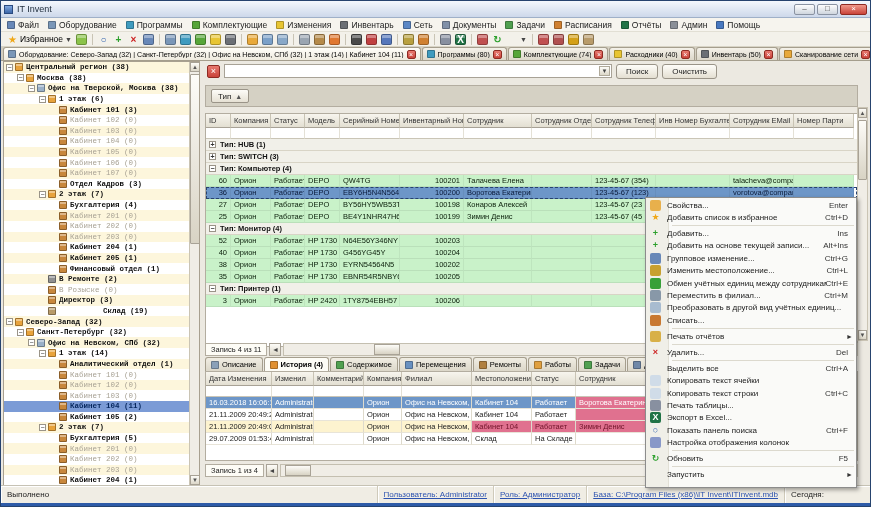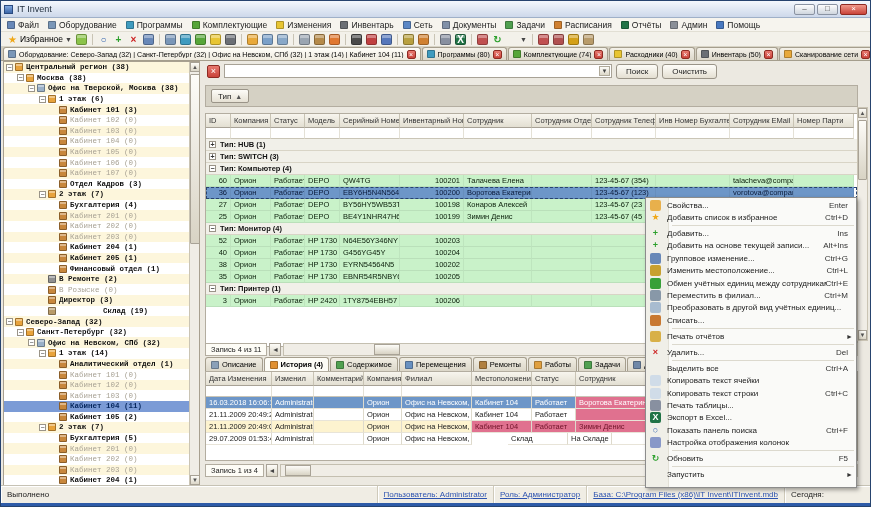--- a/index.html
+++ b/index.html
@@ -840,21 +840,21 @@
           <span class="td pink" style="width: 60px;">Кабинет 104</span>
           <span class="td pink" style="width: 44px;">Работает</span>
           <span class="td pink" style="width: 88px;">Зимин Денис</span>
         </div>
         <div class="row">
           <span class="td" style="width: 66px;">29.07.2009 01:53:43</span>
           <span class="td" style="width: 42px;">Administrator</span>
           <span class="td" style="width: 50px;"></span>
           <span class="td" style="width: 38px;">Орион</span>
           <span class="td" style="width: 70px;">Офис на Невском, СПб</span>
-          <span class="td" style="width: 60px; margin-left: 36px;">Склад</span>
+          <span class="td" style="width: 60px;">Склад</span>
           <span class="td" style="width: 44px;">На Складе ОК</span>
           <span class="td" style="width: 88px;"></span>
         </div>
       </div>
   </div>
 
   <div class="recbar" style="top:462px;">
     <span class="rec-lb">Запись 1 из 4</span>
     <span class="rec-ar">◄</span>
     <span class="rec-tr">

